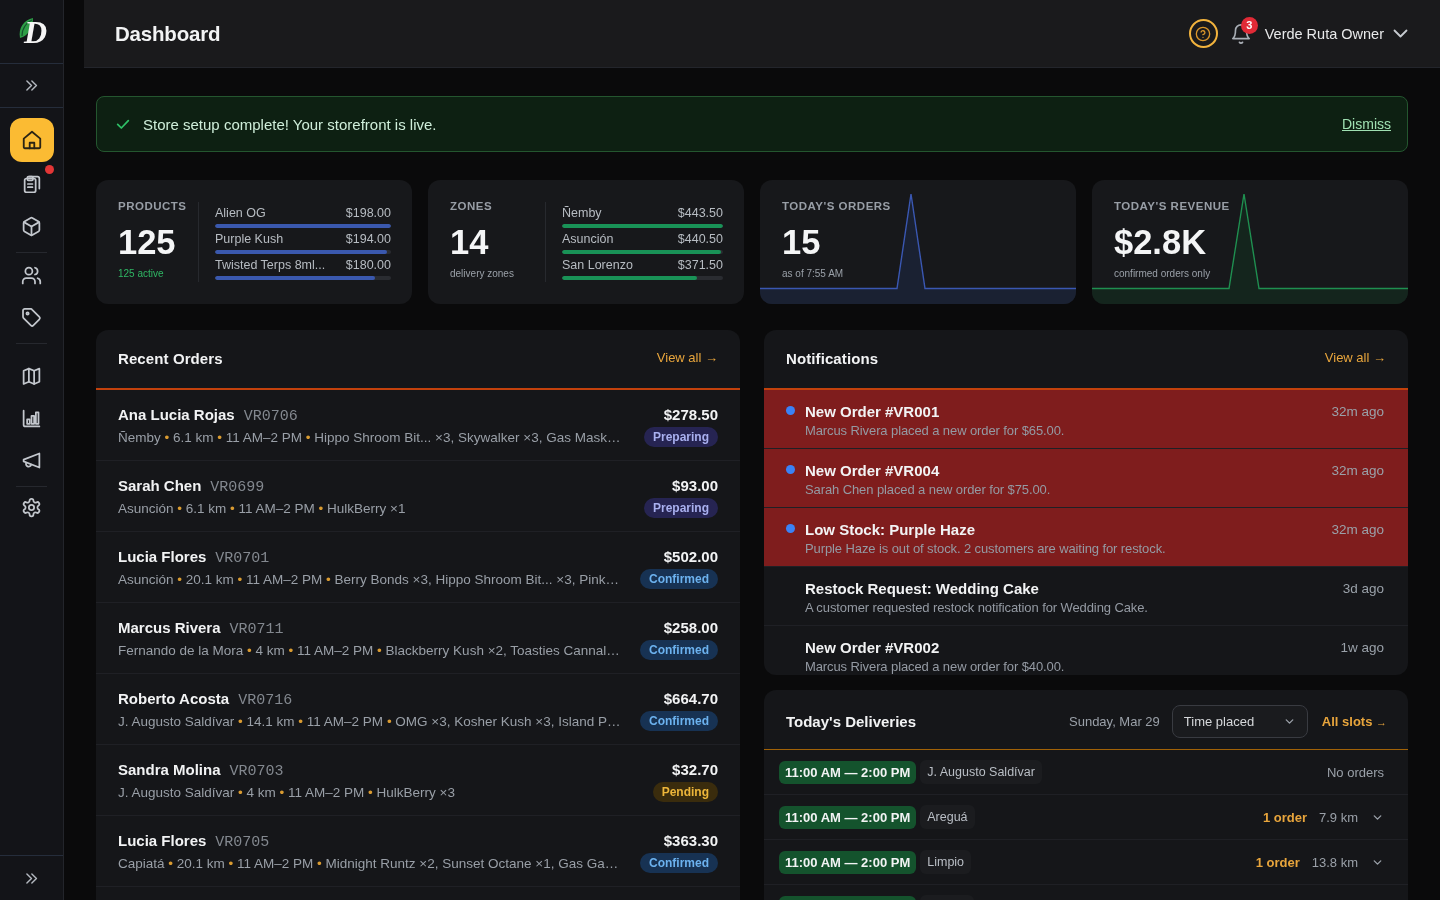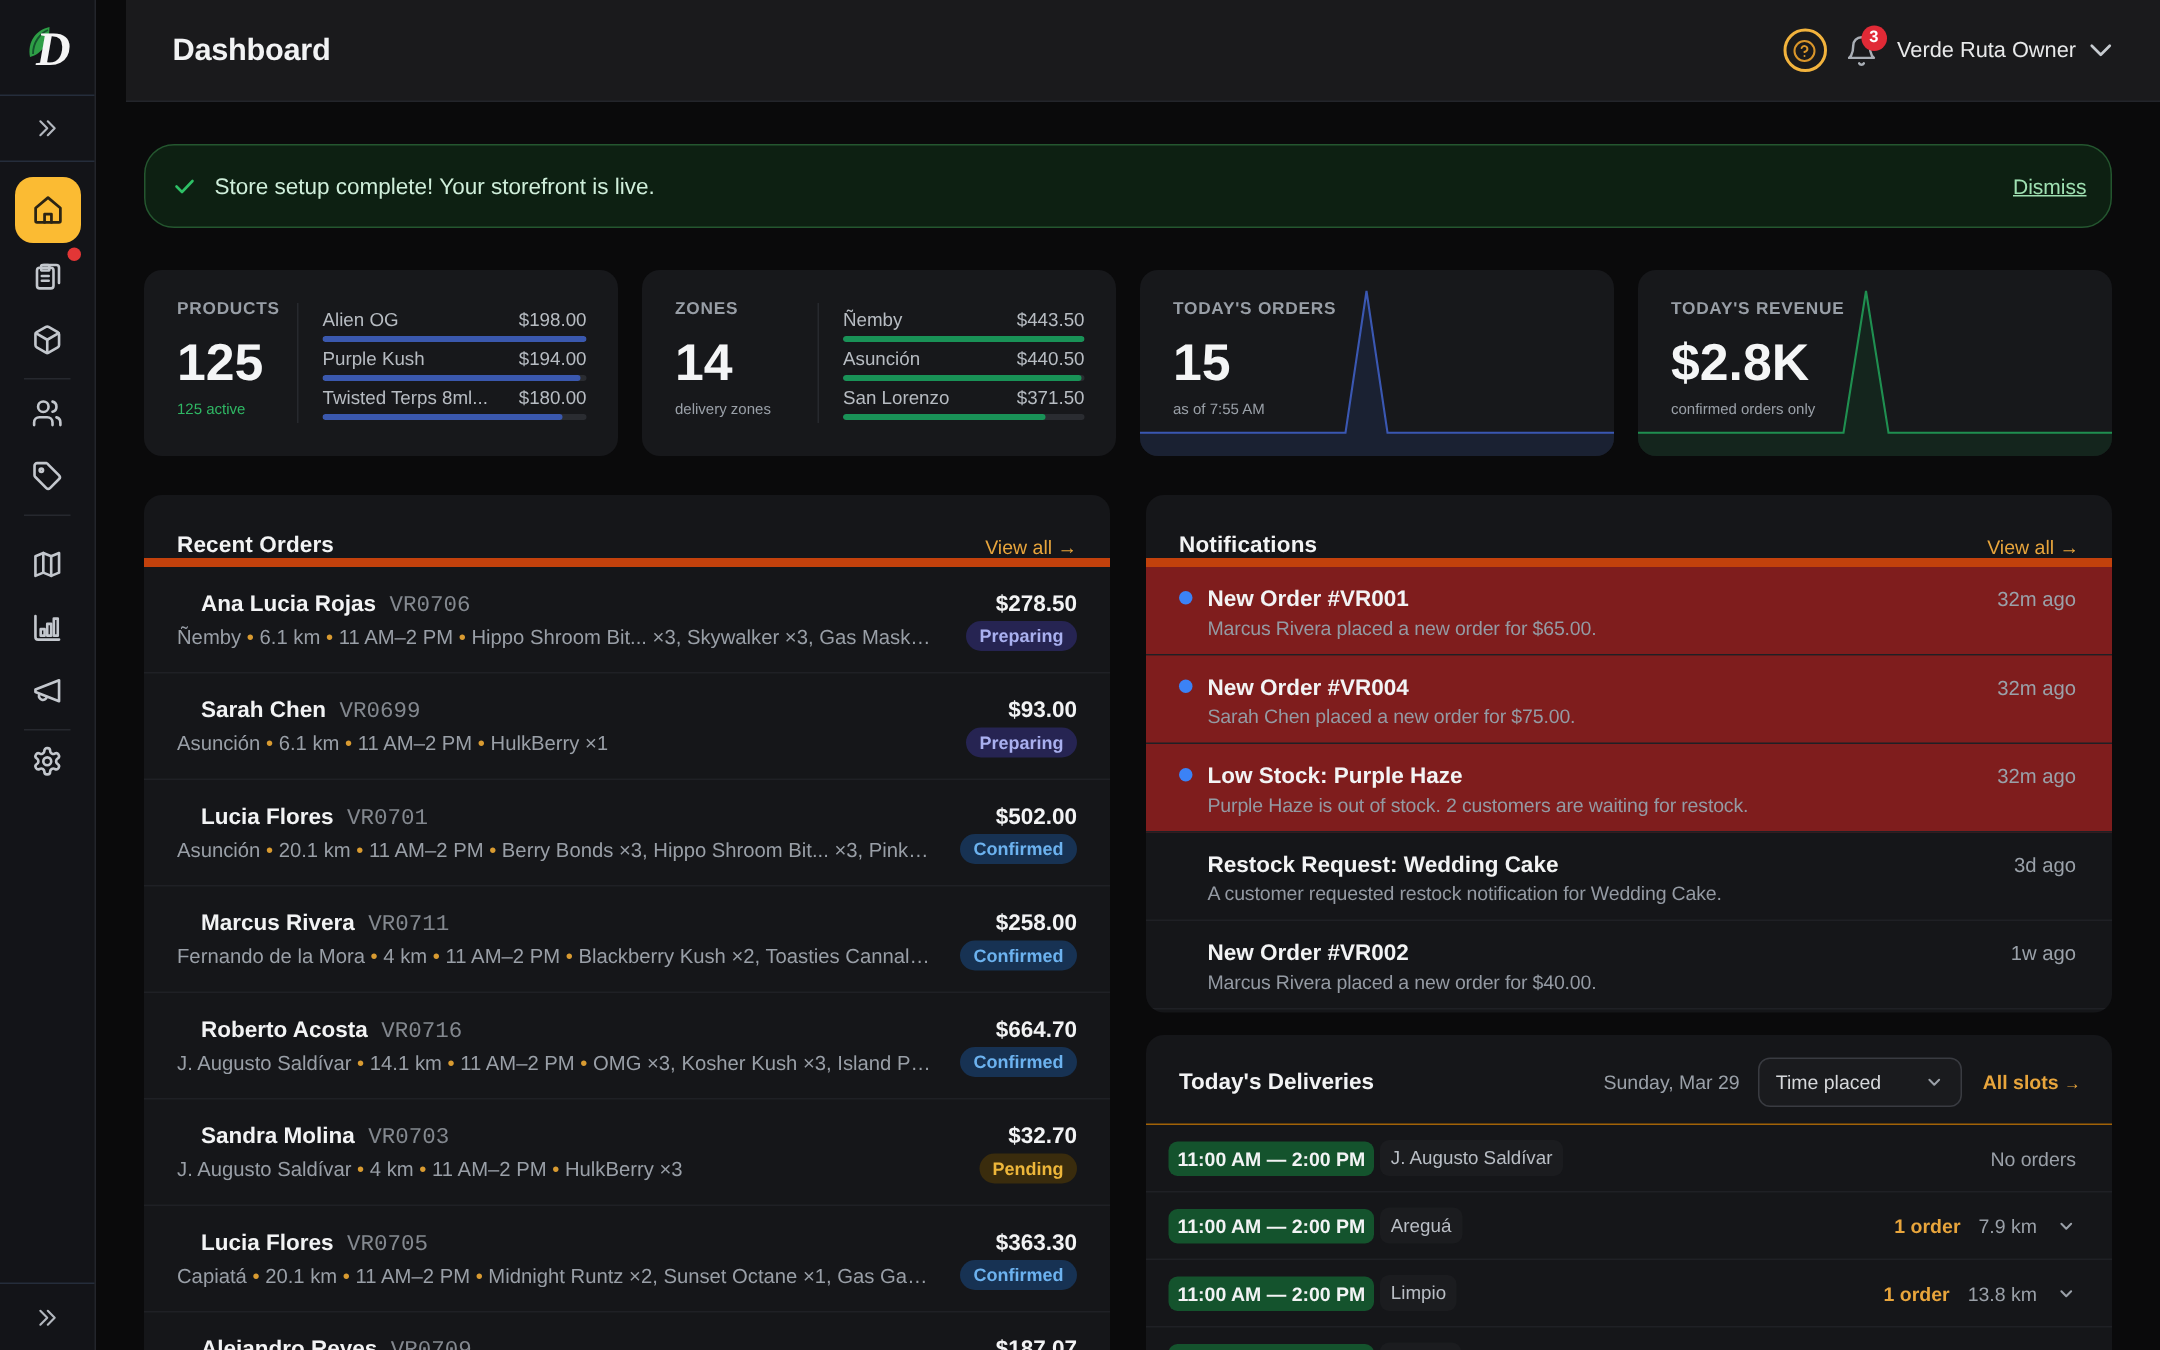--- a/index.html
+++ b/index.html
@@ -17,21 +17,21 @@
 .reddot { position:absolute; right:0px; top:1px; width:9px; height:9px; border-radius:50%; background:#e33636; }
 .collapse-bottom { position:absolute; bottom:0; left:0; width:100%; height:45px; display:flex; align-items:center; justify-content:center; color:#aeb4bc; font-size:20px; border-top:1px solid #252d3b; }
 .topbar { position:absolute; left:65px; top:0; right:0; height:68px; background:#1a1a1c; border-bottom:1px solid #23252b; display:flex; align-items:center; z-index:4;margin-left:19px; }
 .topbar h1 { color:#f2f3f4; font-size:20.5px; font-weight:bold; margin-left:31px; letter-spacing:-0.2px; }
 .topright { margin-left:auto; display:flex; align-items:center; margin-right:32px; }
 .helpbtn { width:29px; height:29px; border-radius:50%; border:2.5px solid #f2b33d; display:flex; align-items:center; justify-content:center; }
 .bellwrap { position:relative; margin-left:12px; margin-right:13px; height:22px; }
 .badge { position:absolute; top:-6px; right:-6px; background:#e12a36; color:#fff; font-size:11px; font-weight:bold; width:17px; height:17px; border-radius:50%; display:flex; align-items:center; justify-content:center; }
 .uname { color:#e8e9ea; font-size:14.5px; margin-right:9px; }
 .main { position:absolute; left:65px; top:64px; right:0; bottom:0; padding:32px 32px 0 31px; overflow:hidden; }
-.banner { height:56px; background:#0d2012; border:1px solid #24562f; border-radius:20px; display:flex; align-items:center; padding:0 16px 0 18px; margin-bottom:28px; }
+.banner { height:56px; background:#0d2012; border:1px solid #24562f; border-radius:8px; display:flex; align-items:center; padding:0 16px 0 18px; margin-bottom:28px; }
 .banner .check { margin-right:12px; display:flex; align-items:center; }
 .banner .btext { color:#cfeeda; font-size:15px; }
 .banner .dismiss { margin-left:auto; color:#9fe0b2; font-size:14px; text-decoration:underline; }
 .stats { display:flex; gap:16px; margin-bottom:26px; }
 .card { width:316px; height:124px; background:#17181b; border-radius:12px; position:relative; overflow:hidden; }
 .card .inner { position:absolute; inset:0; padding:20px 22px; z-index:2; }
 .slabel { color:#989ea6; font-size:11.5px; font-weight:bold; letter-spacing:0.5px; line-height:13px; }
 .snum { color:#f4f5f6; font-size:34.5px; font-weight:bold; margin-top:11px; line-height:37px; }
 .ssub { font-size:10px; margin-top:7px; color:#9aa0a8; }
 .ssub.green { color:#2fb764; }
@@ -41,27 +41,27 @@
 .mini { position:absolute; left:119px; top:26px; right:21px; }
 .minirow { margin-bottom:4px; }
 .miniline { display:flex; justify-content:space-between; color:#b7bcc2; font-size:12.5px; line-height:14px; }
 .miniline .mprice { color:#b7bcc2; }
 .track { height:4px; border-radius:2px; background:#2a2c31; margin-top:4px; overflow:hidden; }
 .fillb { height:100%; border-radius:2px; background:#3a58ae; }
 .fillg { height:100%; border-radius:2px; background:#199257; }
 .spark { position:absolute; inset:0; z-index:1; }
 .panels { display:flex; gap:24px; }
 .panel { width:644px; background:#151619; border-radius:12px; overflow:hidden; }
-.phead { height:48px; display:flex; align-items:flex-end; padding:8px 22px 0 22px; border-bottom:6px solid #c2410c; }
+.phead { height:48px; display:flex; align-items:flex-start; padding:8px 22px 0 22px; border-bottom:2px solid #c2410c;margin-top:12px; }
 .phead .ptitle { color:#f2f3f4; font-size:15px; font-weight:bold; letter-spacing:0.1px; }
 .viewall { margin-left:auto; color:#e8a53c; font-size:13px; }
 .viewall .arr { font-size:13px; }
 .orow { height:71px; padding:16px 22px 0 22px; border-bottom:1px solid #1f2025; position:relative; }
 .oline1 { display:flex; align-items:baseline; line-height:17px; }
-.oname { color:#f2f3f4; font-size:15px; font-weight:bold;margin-left:16px; }
+.oname { color:#f2f3f4; font-size:15px; font-weight:bold; }
 .oid { color:#83888f; font-size:15px; font-family:"Liberation Mono", monospace; margin-left:9px; }
 .oprice { margin-left:auto; color:#f2f3f4; font-size:15px; font-weight:bold; }
 .oline2 { display:flex; align-items:center; margin-top:2px; height:20px; }
 .odet { color:#999fa7; font-size:13.5px; white-space:nowrap; overflow:hidden; text-overflow:ellipsis; max-width:505px; }
 .odet b.dot { color:#d99b31; font-weight:normal; }
 .chip { margin-left:auto; font-size:12px; font-weight:bold; padding:3px 9px; border-radius:10px; line-height:14.5px; }
 .chip.preparing { background:#262452; color:#a9b0ef; }
 .chip.confirmed { background:#173253; color:#6cb2ef; }
 .chip.pending { background:#3a2c0d; color:#edb63a; }
 .rightcol { width:644px; display:flex; flex-direction:column; }

